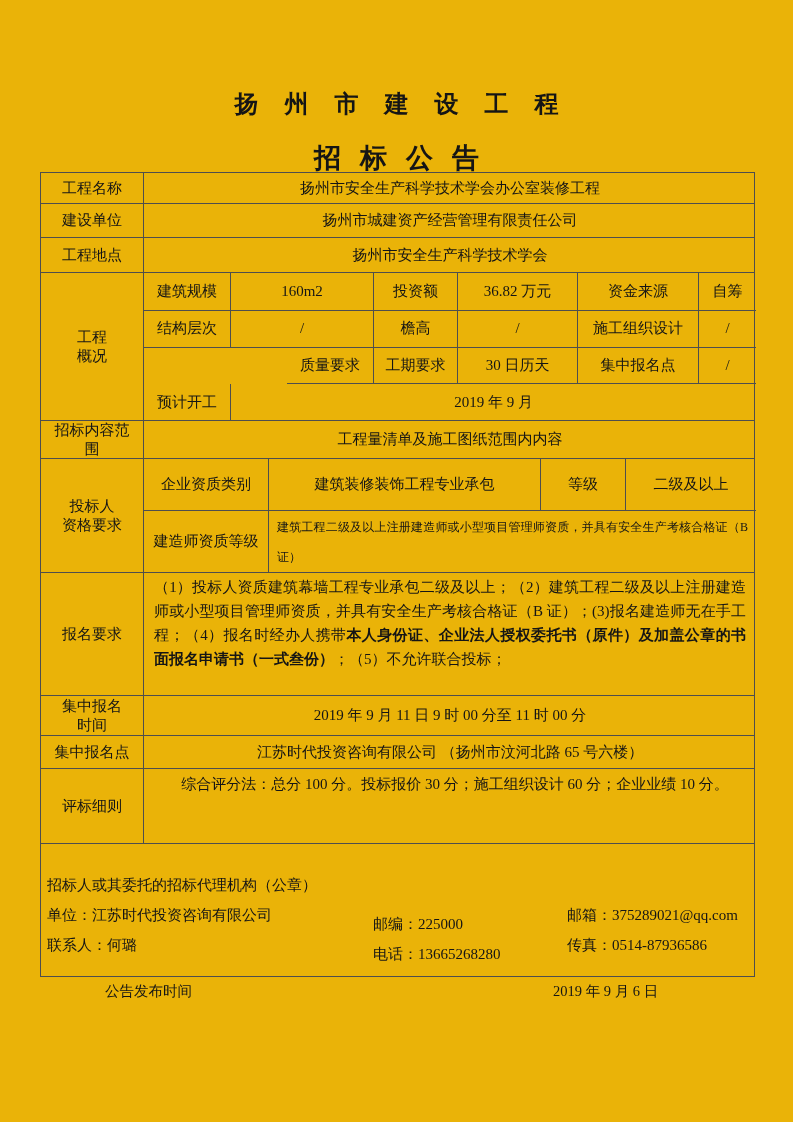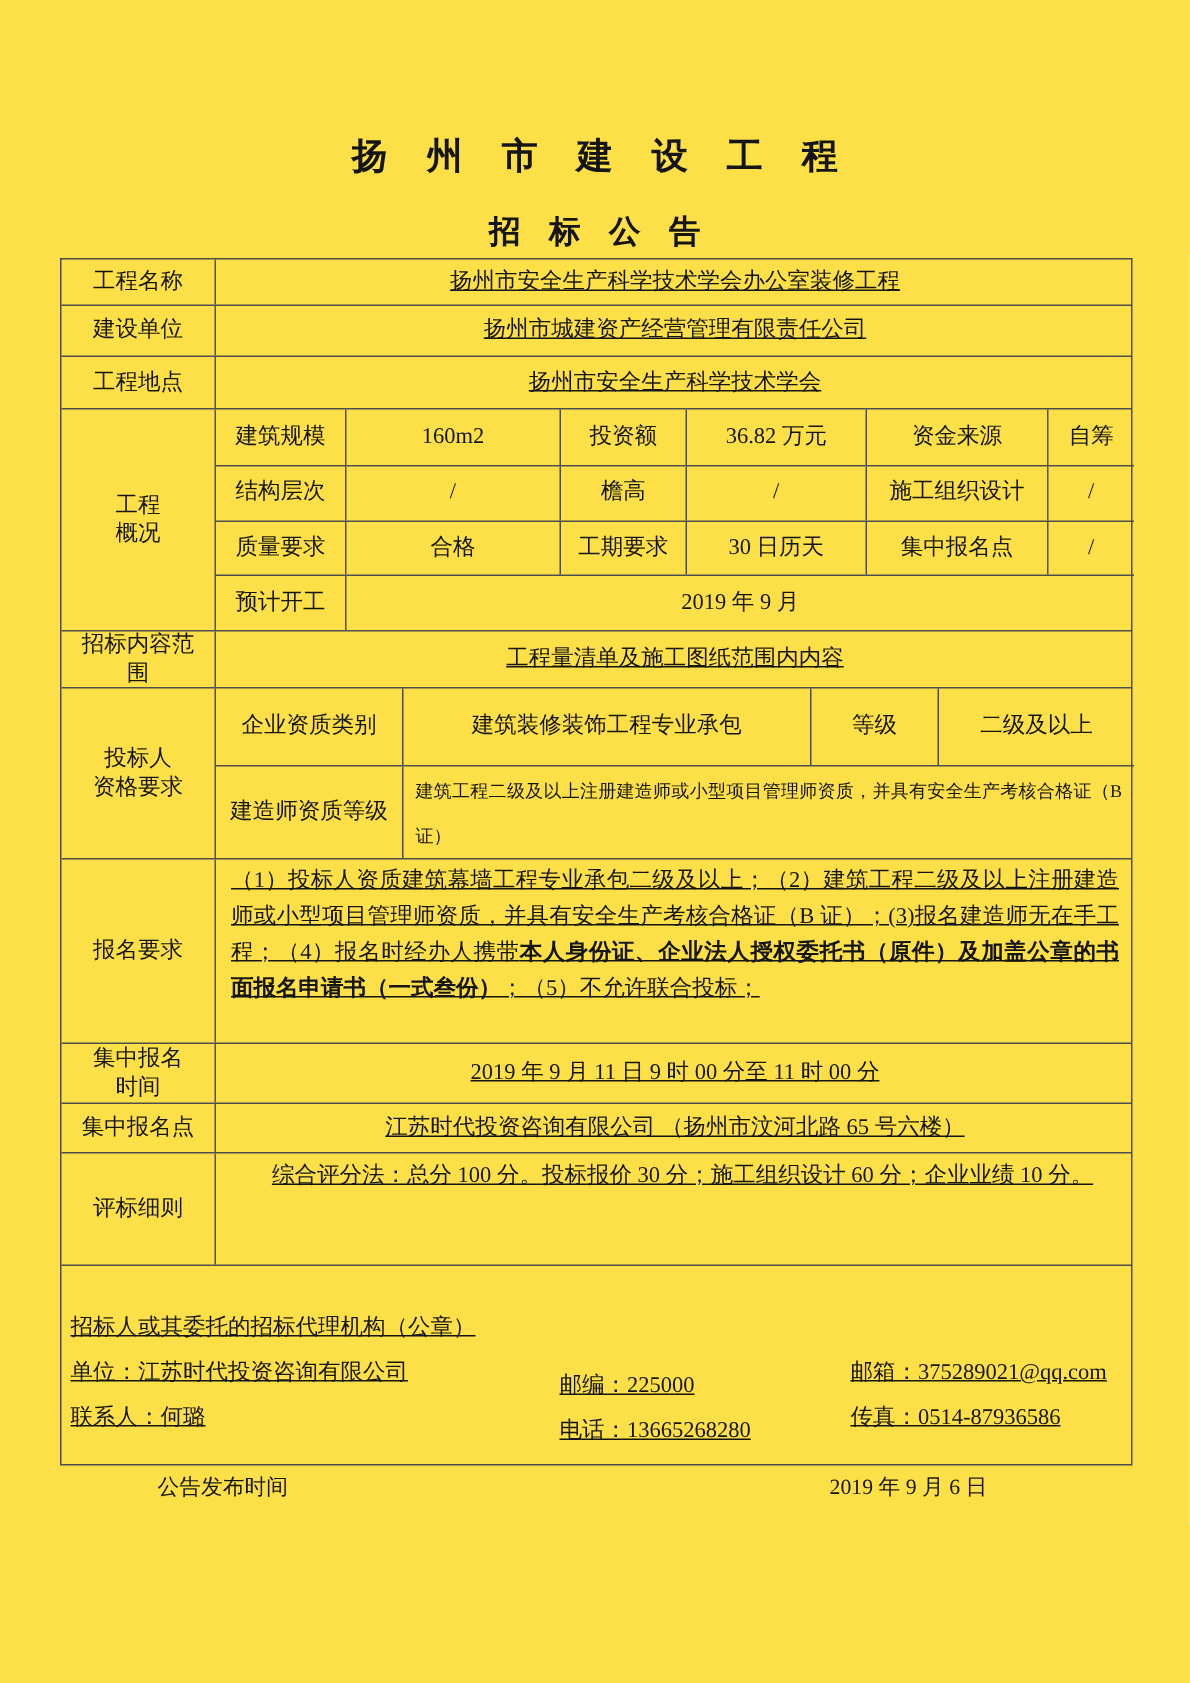--- a/index.html
+++ b/index.html
@@ -1,50 +1,50 @@
 <!DOCTYPE html>
 <html><head>
 <meta charset="utf-8">
 <style>
   html,body { margin:0; padding:0; background:#e8e8e8; }
   .page {
     position:relative;
     width:793px; height:1122px;
     margin:0 auto;
-    background:#fde047;
+    background:#eab308;
     font-family:"Liberation Serif","DejaVu Serif",serif;
     color:#151515;
     overflow:hidden;
   }
   .doc-title {
     position:absolute; top:88px; left:0; width:100%;
     text-align:center; font-weight:bold; font-size:24px;
     letter-spacing:26px; text-indent:26px; white-space:nowrap;
   }
   .doc-subtitle {
     position:absolute; top:140px; left:0; width:100%;
-    text-align:center; font-weight:bold; font-size:21px;
+    text-align:center; font-weight:bold; font-size:27px;
     letter-spacing:19px; text-indent:19px; white-space:nowrap;
   }
   .tbl {
     position:absolute; left:40px; top:172px; width:715px; height:805px;
     border:1px solid #4e4e4e; box-sizing:border-box;
     font-size:15px;
   }
   .row { display:flex; border-bottom:1px solid #4e4e4e; box-sizing:border-box; }
   .row:last-child { border-bottom:none; }
   .c {
     box-sizing:border-box; border-right:1px solid #4e4e4e;
     display:flex; align-items:center; justify-content:center;
     text-align:center; white-space:pre-line; line-height:19px;
     flex:none; overflow:hidden;
   }
   .c.end { border-right:none; }
   .lab { width:103px; }
-  .val { width:612px; border-right:none;text-decoration:underline; }
+  .val { width:612px; border-right:none; }
   .subcol { width:612px; display:flex; flex-direction:column;align-items:flex-end; }
   .subrow { display:flex; border-bottom:1px solid #4e4e4e; box-sizing:border-box; }
   .subrow:last-child { border-bottom:none; }
   
   .h31{height:31px}.h34{height:34px}.h35{height:35px}.h148{height:148px}
   .h38{height:38px}.h37{height:37px}.h36{height:36px}.h114{height:114px}
   .h52{height:52px}.h62{height:62px}.h123{height:123px}.h40{height:40px}
   .h33{height:33px}.h75{height:75px}.h132{height:132px}
   
   .w87{width:87px}.w143{width:143px}.w84{width:84px}.w120{width:120px}
@@ -118,21 +118,20 @@
         <div class="subrow h37">
           <div class="c w87">结构层次</div>
           <div class="c w143">/</div>
           <div class="c w84">檐高</div>
           <div class="c w120">/</div>
           <div class="c w121">施工组织设计</div>
           <div class="c w57 end">/</div>
         </div>
         <div class="subrow h37">
           <div class="c w87">质量要求</div>
-          <div class="c w143">合格</div>
           <div class="c w84">工期要求</div>
           <div class="c w120">30 日历天</div>
           <div class="c w121">集中报名点</div>
           <div class="c w57 end">/</div>
         </div>
         <div class="subrow h36">
           <div class="c w87">预计开工</div>
           <div class="c w525 end">2019 年  9  月</div>
         </div>
       </div>

